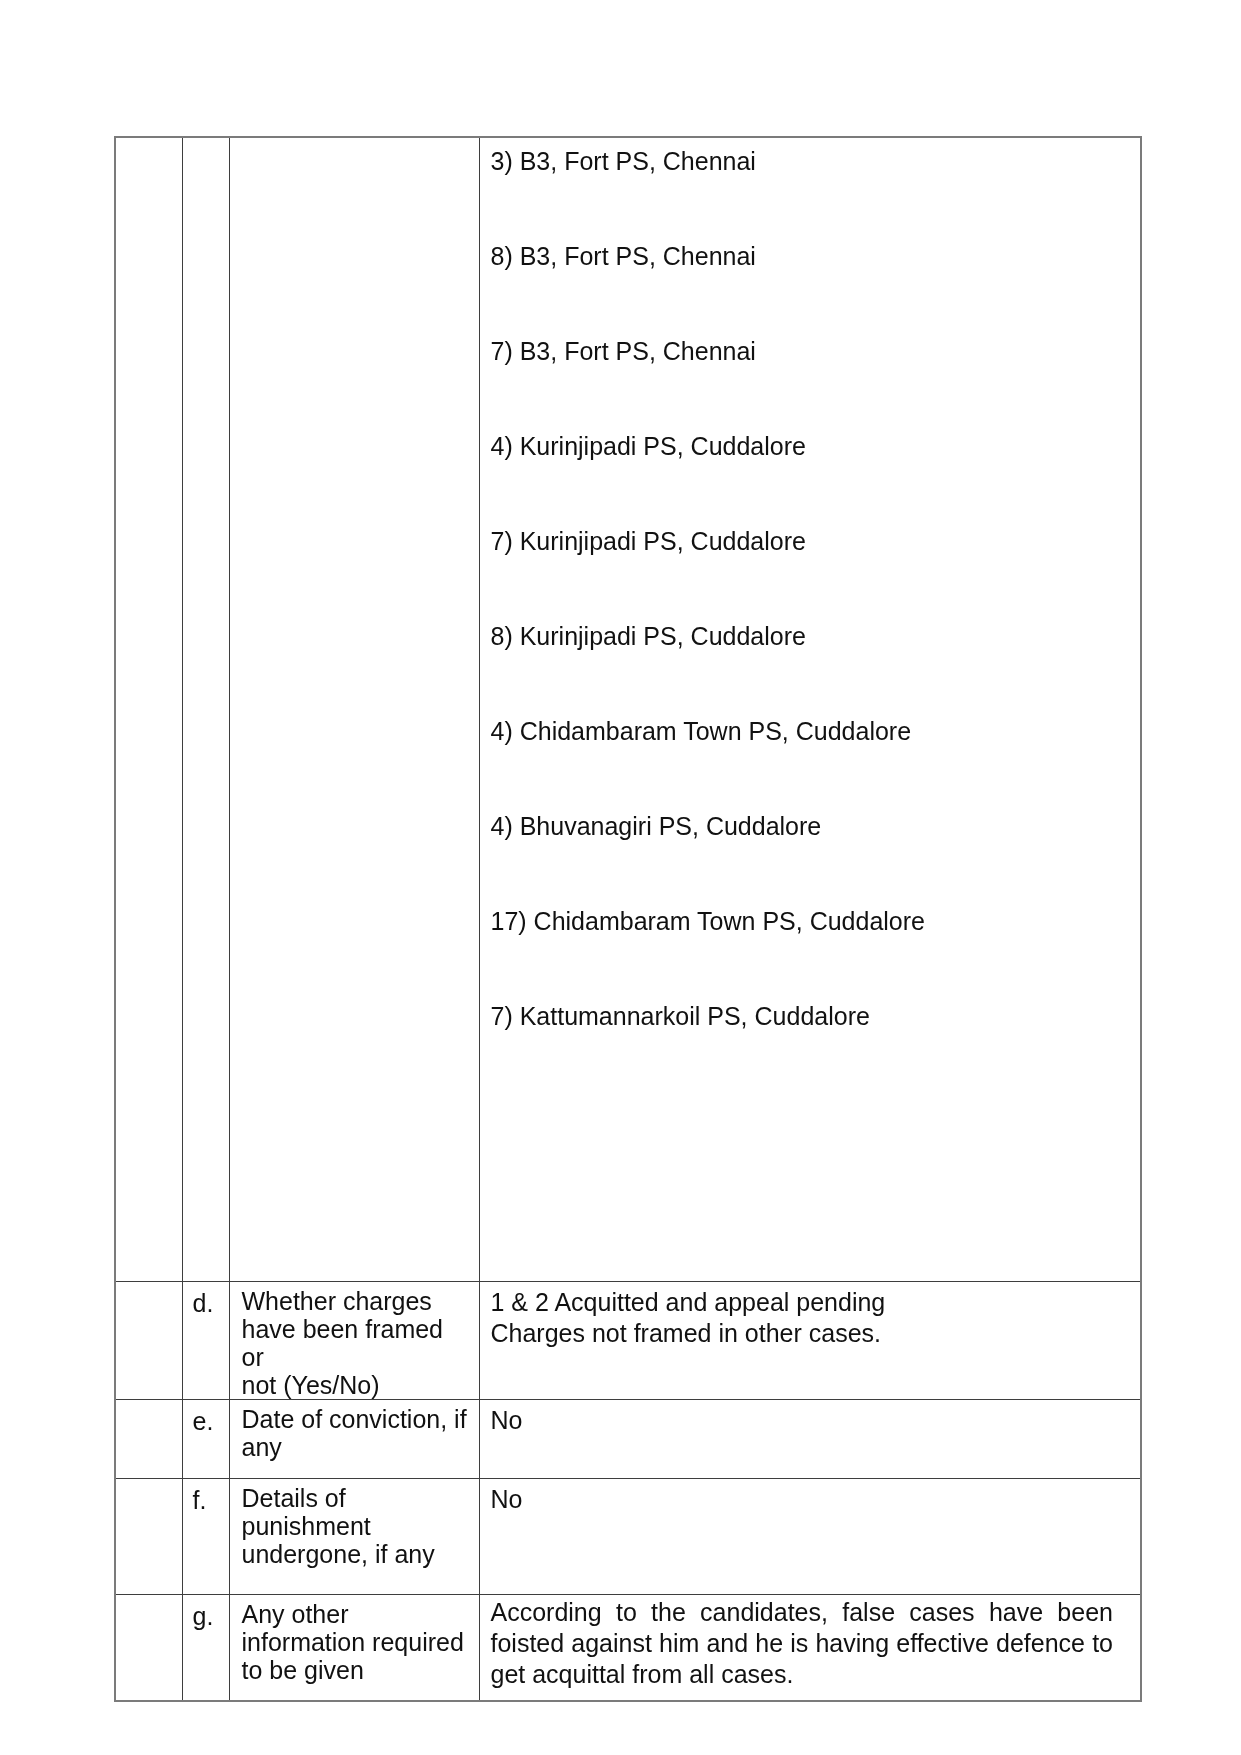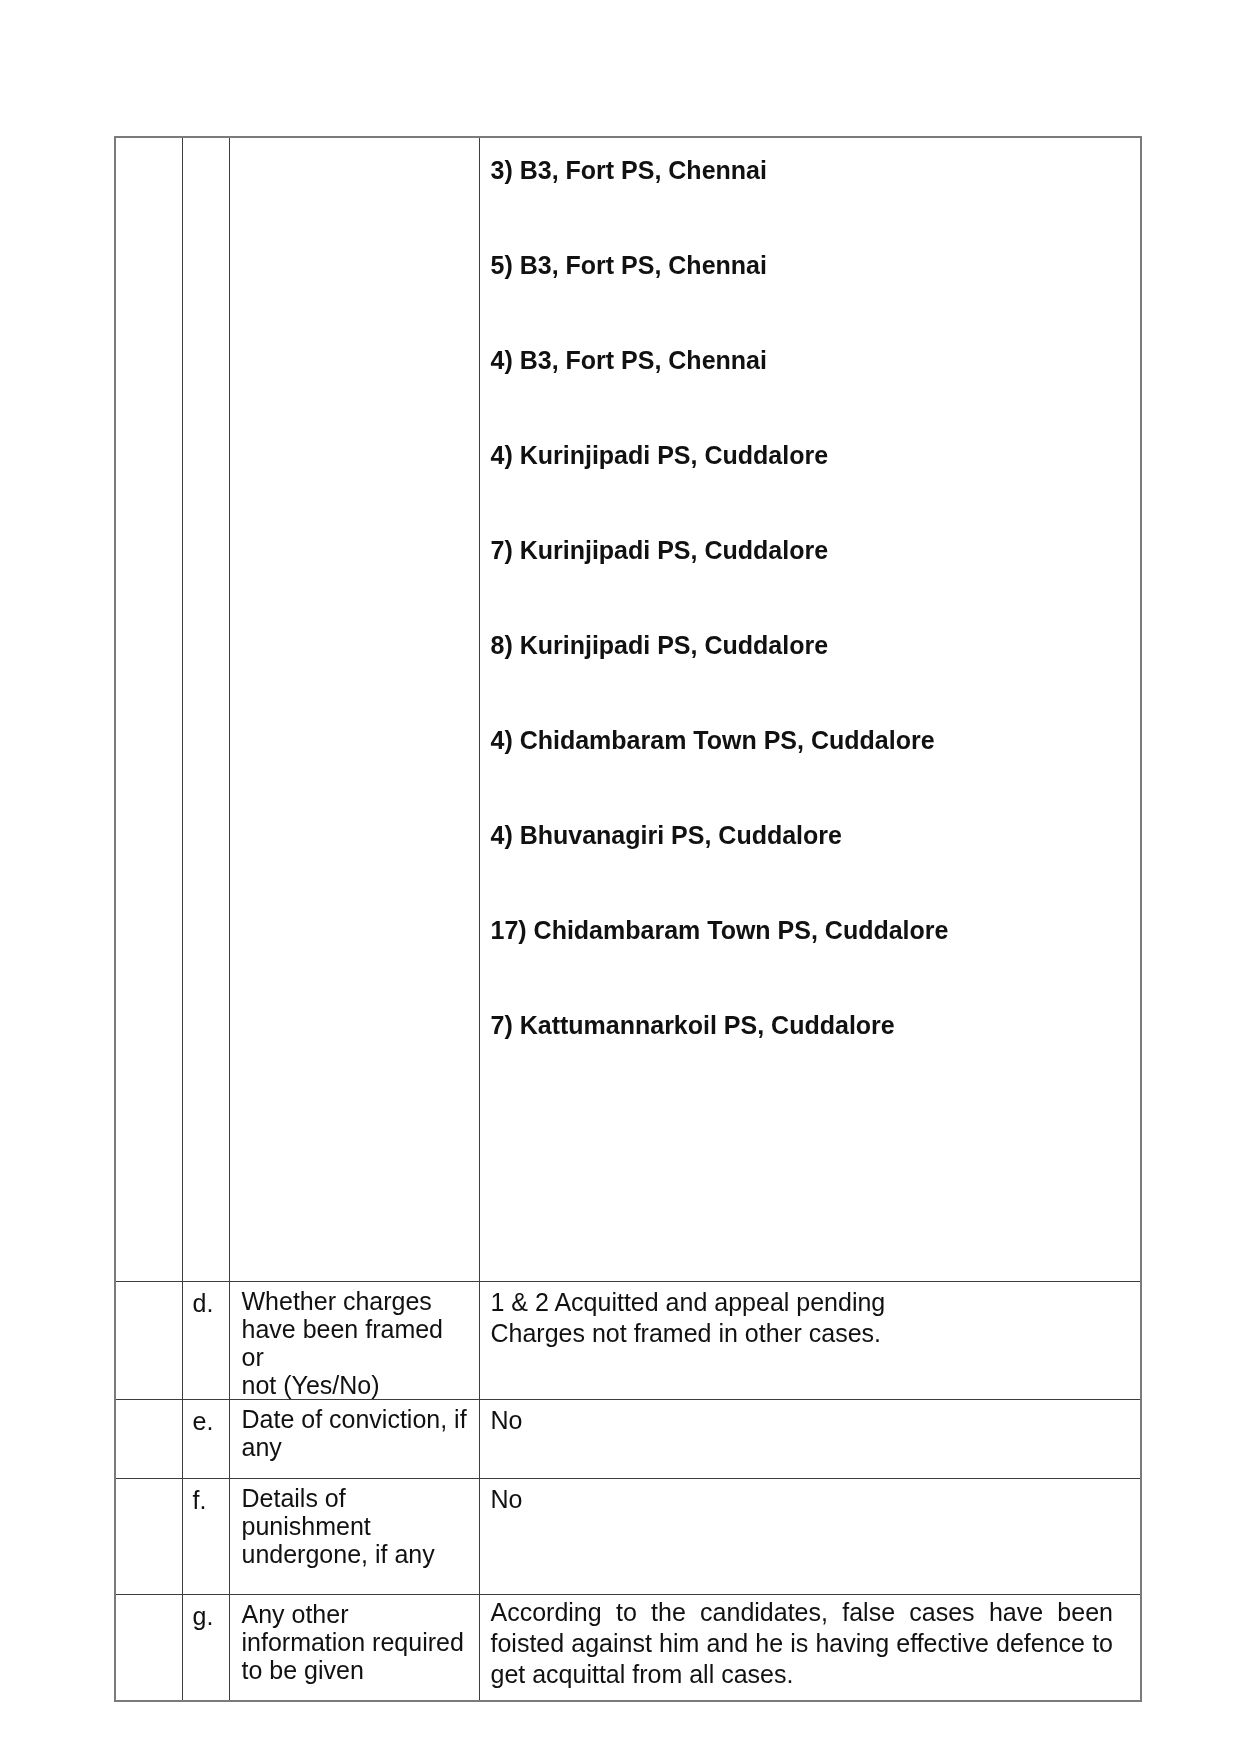--- a/index.html
+++ b/index.html
@@ -31,21 +31,21 @@
     border:1px solid var(--border-inner);
     vertical-align:top;
     overflow:hidden;
     box-sizing:border-box;
   }
   td.c-blank{padding:0;}
   td.c-letter{padding:6px 4px 0 10px;line-height:31px;}
   td.c-label{padding:5px 10px 0 12px;line-height:28px;white-space:pre-line;}
   td.c-value{padding:5px 27px 0 11px;line-height:31px;}
   td.c-cases{padding:2px 12px 0 11px;}
-  .case-item{margin:13px 0 61px 0;line-height:34px;font-weight:bold;}
+  .case-item{margin:4px 0 61px 0;line-height:34px;}
   .val-para{margin:0;line-height:31px;}
   .val-para + .val-para{}
   .justify{text-align:justify;}
 </style>
 </head>
 <body>
 
 <table class="doc-table">
   <colgroup>
     <col style="width:67px">
@@ -54,22 +54,22 @@
     <col style="width:662px">
   </colgroup>
 
   <tbody>
       <tr style="height:1144px">
     <td class="c-blank"></td>
     <td class="c-blank"></td>
     <td class="c-blank"></td>
     <td class="c-cases">
           <p class="case-item">3) B3, Fort PS, Chennai</p>
-          <p class="case-item">5) B3, Fort PS, Chennai</p>
-          <p class="case-item">4) B3, Fort PS, Chennai</p>
+          <p class="case-item">8) B3, Fort PS, Chennai</p>
+          <p class="case-item">7) B3, Fort PS, Chennai</p>
           <p class="case-item">4) Kurinjipadi PS, Cuddalore</p>
           <p class="case-item">7) Kurinjipadi PS, Cuddalore</p>
           <p class="case-item">8) Kurinjipadi PS, Cuddalore</p>
           <p class="case-item">4) Chidambaram Town PS, Cuddalore</p>
           <p class="case-item">4) Bhuvanagiri PS, Cuddalore</p>
           <p class="case-item">17) Chidambaram Town PS, Cuddalore</p>
           <p class="case-item">7) Kattumannarkoil PS, Cuddalore</p>
         </td>
   </tr>
 

